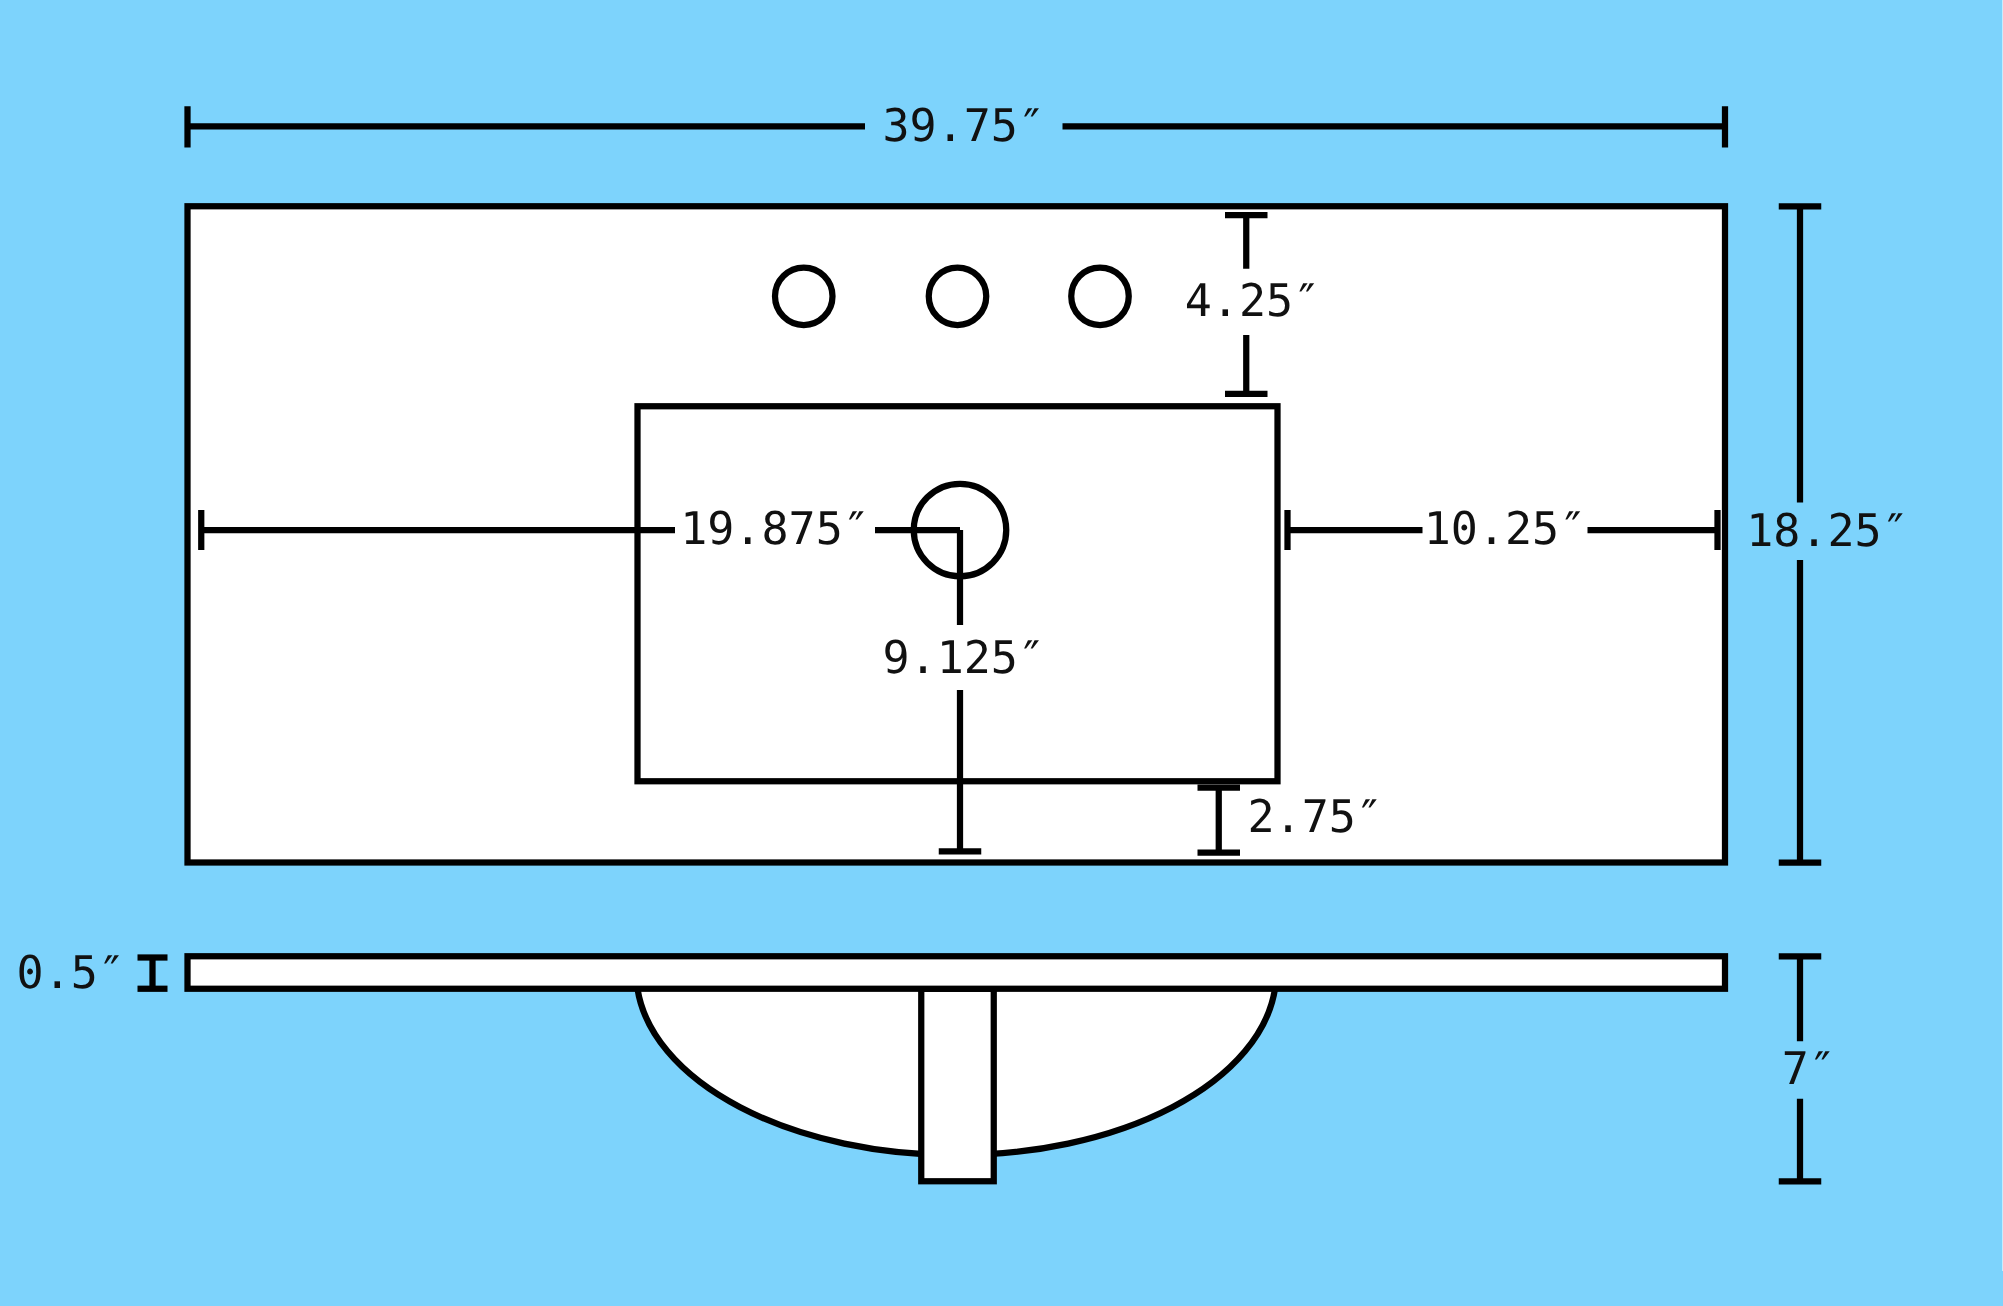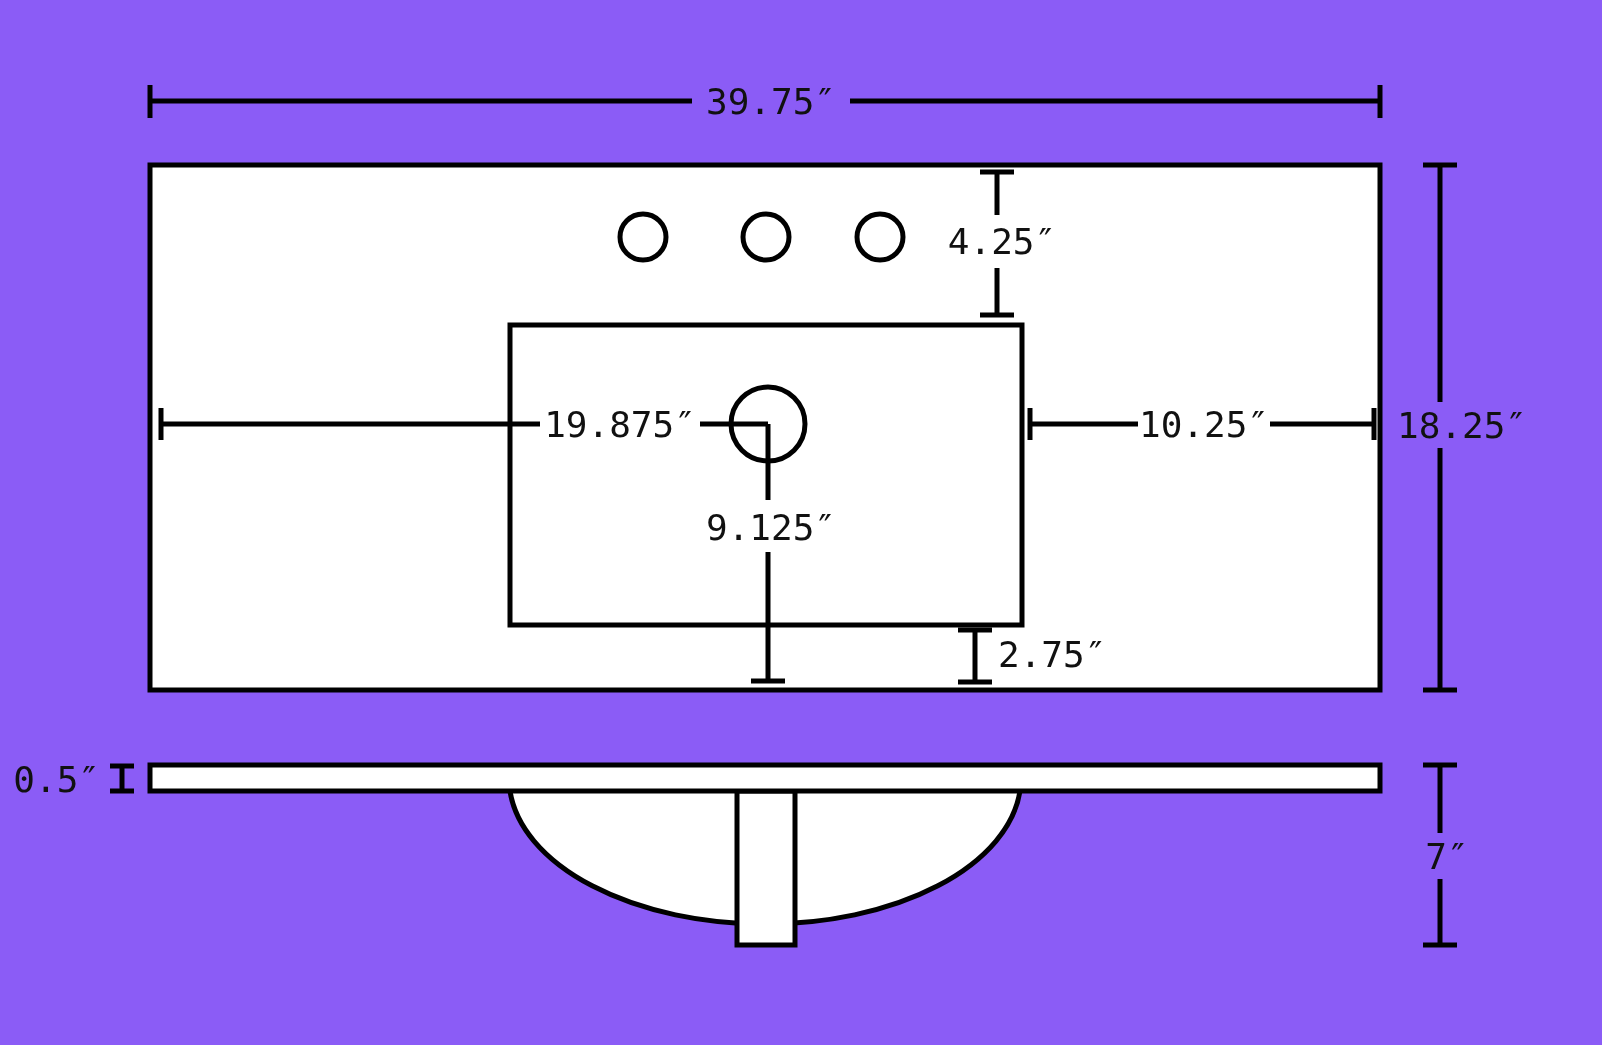--- a/index.html
+++ b/index.html
@@ -4,21 +4,21 @@
 <style>
   html, body {
     margin: 0;
     padding: 0;
     background: #ffffff;
   }
   .stage {
     position: relative;
     width: 1602px;
     height: 1045px;
-    background: #8b5cf6;
+    background: #7dd3fc;
     overflow: hidden;
   }
   svg {
     display: block;
   }
   .shape {
     fill: #ffffff;
     stroke: #000000;
     stroke-width: 5;
   }

